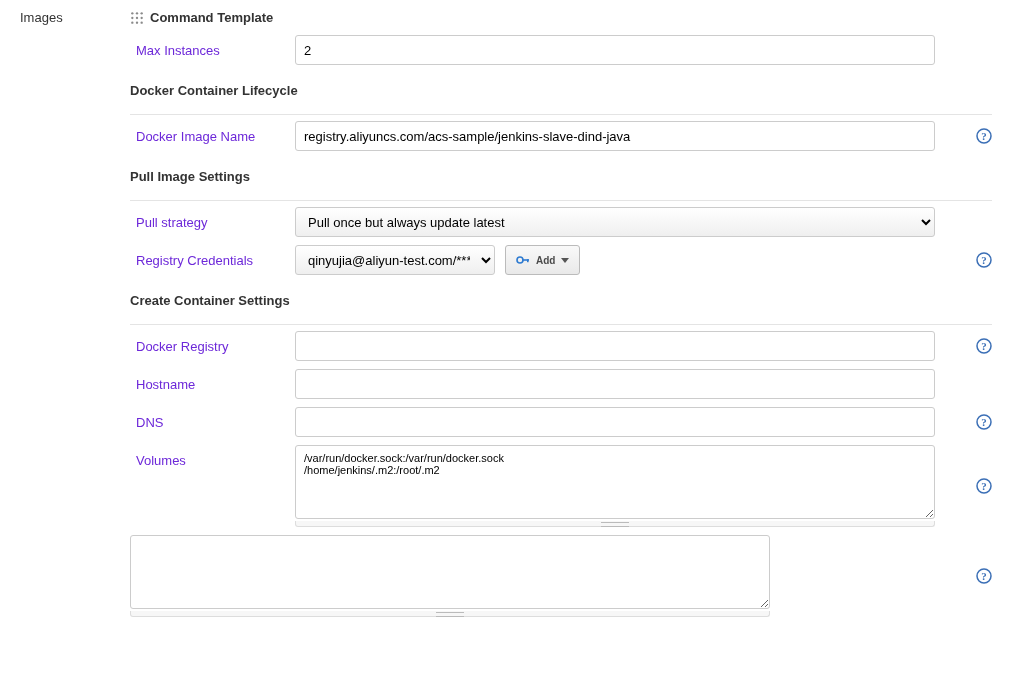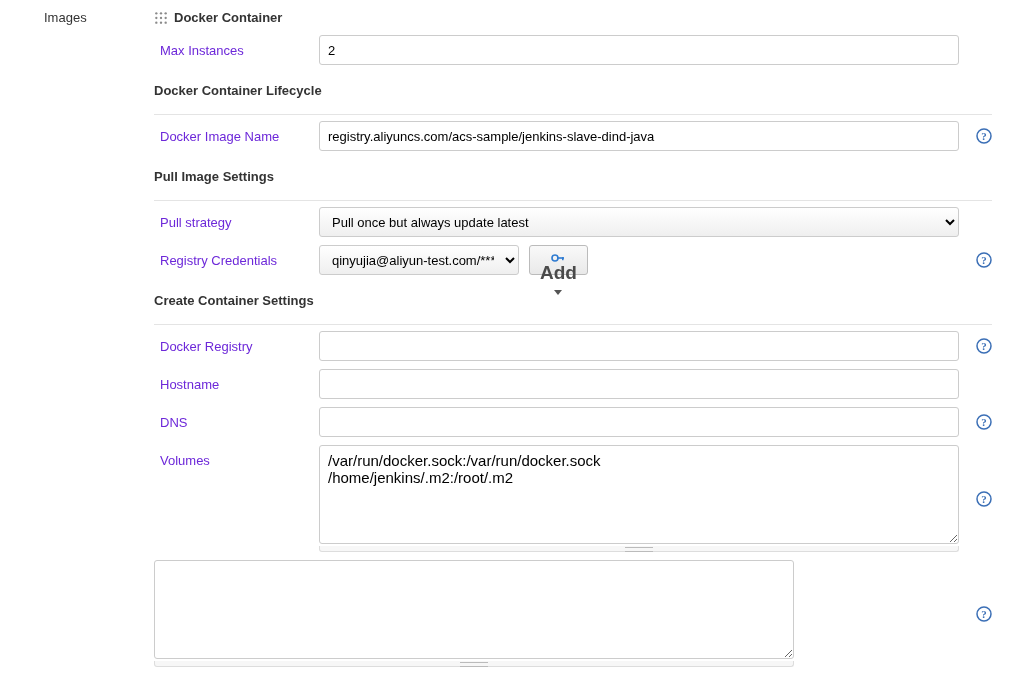--- a/index.html
+++ b/index.html
@@ -7,21 +7,20 @@
     margin: 0;
     padding: 10px 30px 10px 20px;
     font-family: Helvetica, Arial, sans-serif;
     font-size: 13px;
     color: #333;
     background: #fff;
   }
   .outer {
     display: flex;
     align-items: flex-start;
-    margin-left: 24px;
   }
   .left-label {
     width: 110px;
     flex-shrink: 0;
     padding-top: 0;
     color: #333;
   }
   .main {
     flex: 1;
   }
@@ -74,21 +73,21 @@
     max-width: 640px;
   }
   .select-narrow {
     width: 200px;
     max-width: 200px;
   }
   textarea.ta {
     width: 100%;
     max-width: 640px;
     padding: 6px 8px;
-    font-size: 15px;
+    font-size: 11px;
     font-family: inherit;
     border: 1px solid #ccc;
     border-radius: 3px;
     resize: both;
   }
   .ta-resize-bar {
     width: 100%;
     max-width: 640px;
     height: 6px;
     border: 1px solid #ddd;
@@ -124,31 +123,30 @@
   .section-heading {
     font-weight: bold;
     margin: 18px 0 6px 0;
     padding-bottom: 16px;
     border-bottom: 1px solid #e4e4e4;
   }
   .add-btn {
     margin-left: 10px;
     height: 30px;
     padding: 0 10px;
-    font-size: 19px;
+    font-size: 10px;
     border: 1px solid #bbb;
     border-radius: 3px;
     background: linear-gradient(#f9f9f9,#e9e9e9);
     cursor: pointer;
     display: inline-flex;
     align-items: center;
     gap: 6px;
     font-weight: bold;
     color: #4a4a4a;
-    flex-direction: column;
   }
   .key-icon { width:14px; height:10px; display:inline-block; }
   .caret-down {
     width: 0; height: 0;
     border-left: 4px solid transparent;
     border-right: 4px solid transparent;
     border-top: 5px solid #555;
     display:inline-block;
   }
   .field-stack { flex:1; max-width:640px; }
@@ -170,21 +168,21 @@
               <circle cx="10" cy="2" r="1"></circle>
           <circle cx="2" cy="6" r="1"></circle>
               <circle cx="6" cy="6" r="1"></circle>
               <circle cx="10" cy="6" r="1"></circle>
           <circle cx="2" cy="10" r="1"></circle>
               <circle cx="6" cy="10" r="1"></circle>
               <circle cx="10" cy="10" r="1"></circle>
         </g>
           </svg>
       </span>
-      <span>Docker Container</span>
+      <span>Command Template</span>
     </div>
 
     <div class="row">
       <div class="row-label">Max Instances</div>
       <div class="row-field">
         <input type="text" class="text-input" value="2" style="">
       </div>
       <div class="help-col"></div>
     </div>
 

